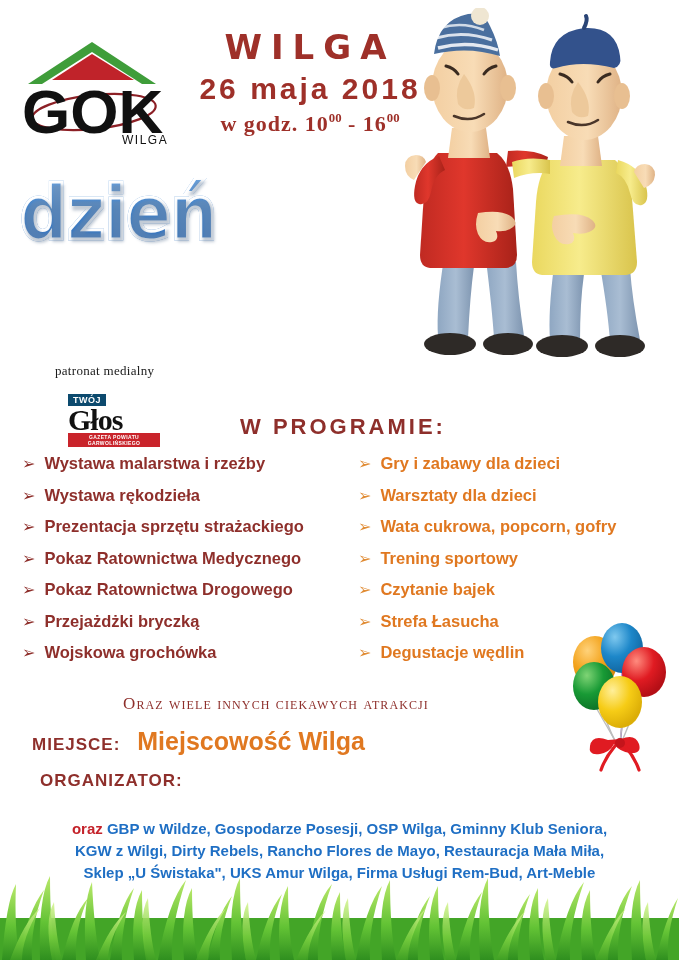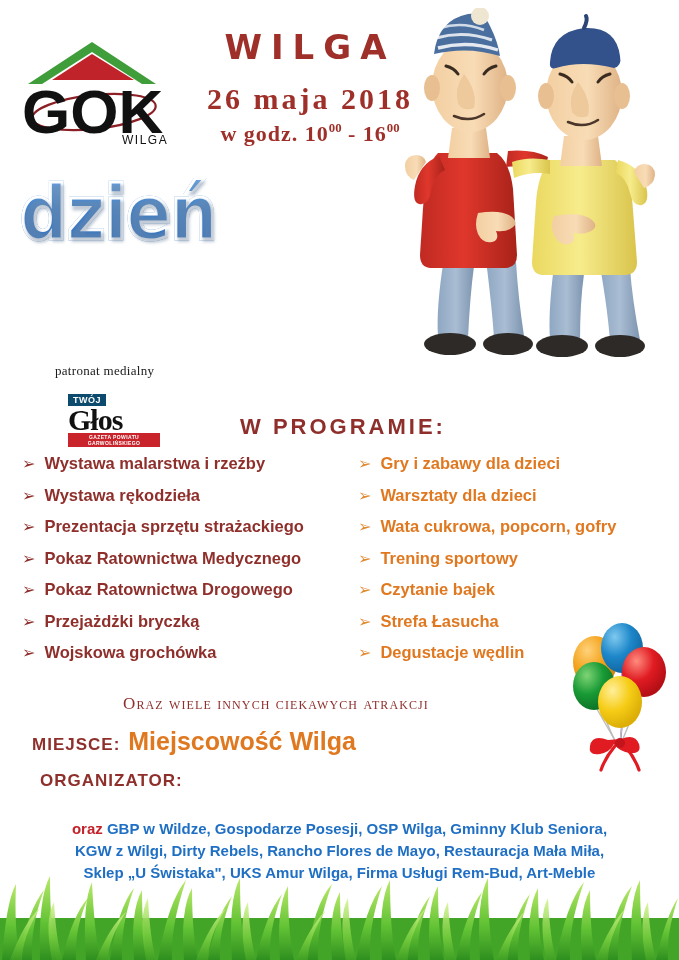--- a/index.html
+++ b/index.html
@@ -18,23 +18,23 @@
   .gok-logo svg{display:block;}
 
   
   .header-block{position:absolute;left:170px;top:30px;width:280px;text-align:center;color:#99312c;}
   .wilga-title{
     font-family:"DejaVu Sans", sans-serif;
     font-weight:bold;font-size:34px;letter-spacing:9px;line-height:1;
     color:#9e3029;text-transform:uppercase;
   }
   .date-line{
-    font-family:Liberation Serif, serif;
+    font-family:Liberation Sans, sans-serif;
     font-weight:bold;font-size:30px;letter-spacing:3px;line-height:1.25;
-    color:#9e3029;margin-top:16px;
+    color:#9e3029;margin-top:6px;
   }
   .hours-line{
     font-family:"Liberation Serif", serif;
     font-weight:bold;font-size:22px;letter-spacing:1px;line-height:1.2;
     color:#9e3029;margin-top:3px;
   }
   .hours-line sup{font-size:0.58em;vertical-align:super;letter-spacing:0;margin-top:12px;}
 
   
   .figures{position:absolute;left:404px;top:8px;width:272px;height:360px;}
@@ -116,21 +116,21 @@
 
   
   .extra-line{
     position:absolute;left:0;top:694px;width:552px;text-align:center;
     font-family:"Liberation Serif", serif;
     font-size:17px;color:#8e2f2b;letter-spacing:1.1px;
     font-variant:small-caps;font-weight:normal;
   }
   .place-line{
     position:absolute;left:32px;top:727px;
-    display:flex;align-items:baseline;gap:8px;
+    display:flex;align-items:baseline;gap:17px;
   }
   .place-label{
     font-family:"Liberation Sans", sans-serif;font-weight:bold;
     font-size:17px;color:#8e2f2b;letter-spacing:1px;font-variant:small-caps;
   }
   .place-value{
     font-family:"Liberation Sans", sans-serif;font-weight:bold;
     font-size:25px;color:#e07820;letter-spacing:0;
   }
   .org-line{

